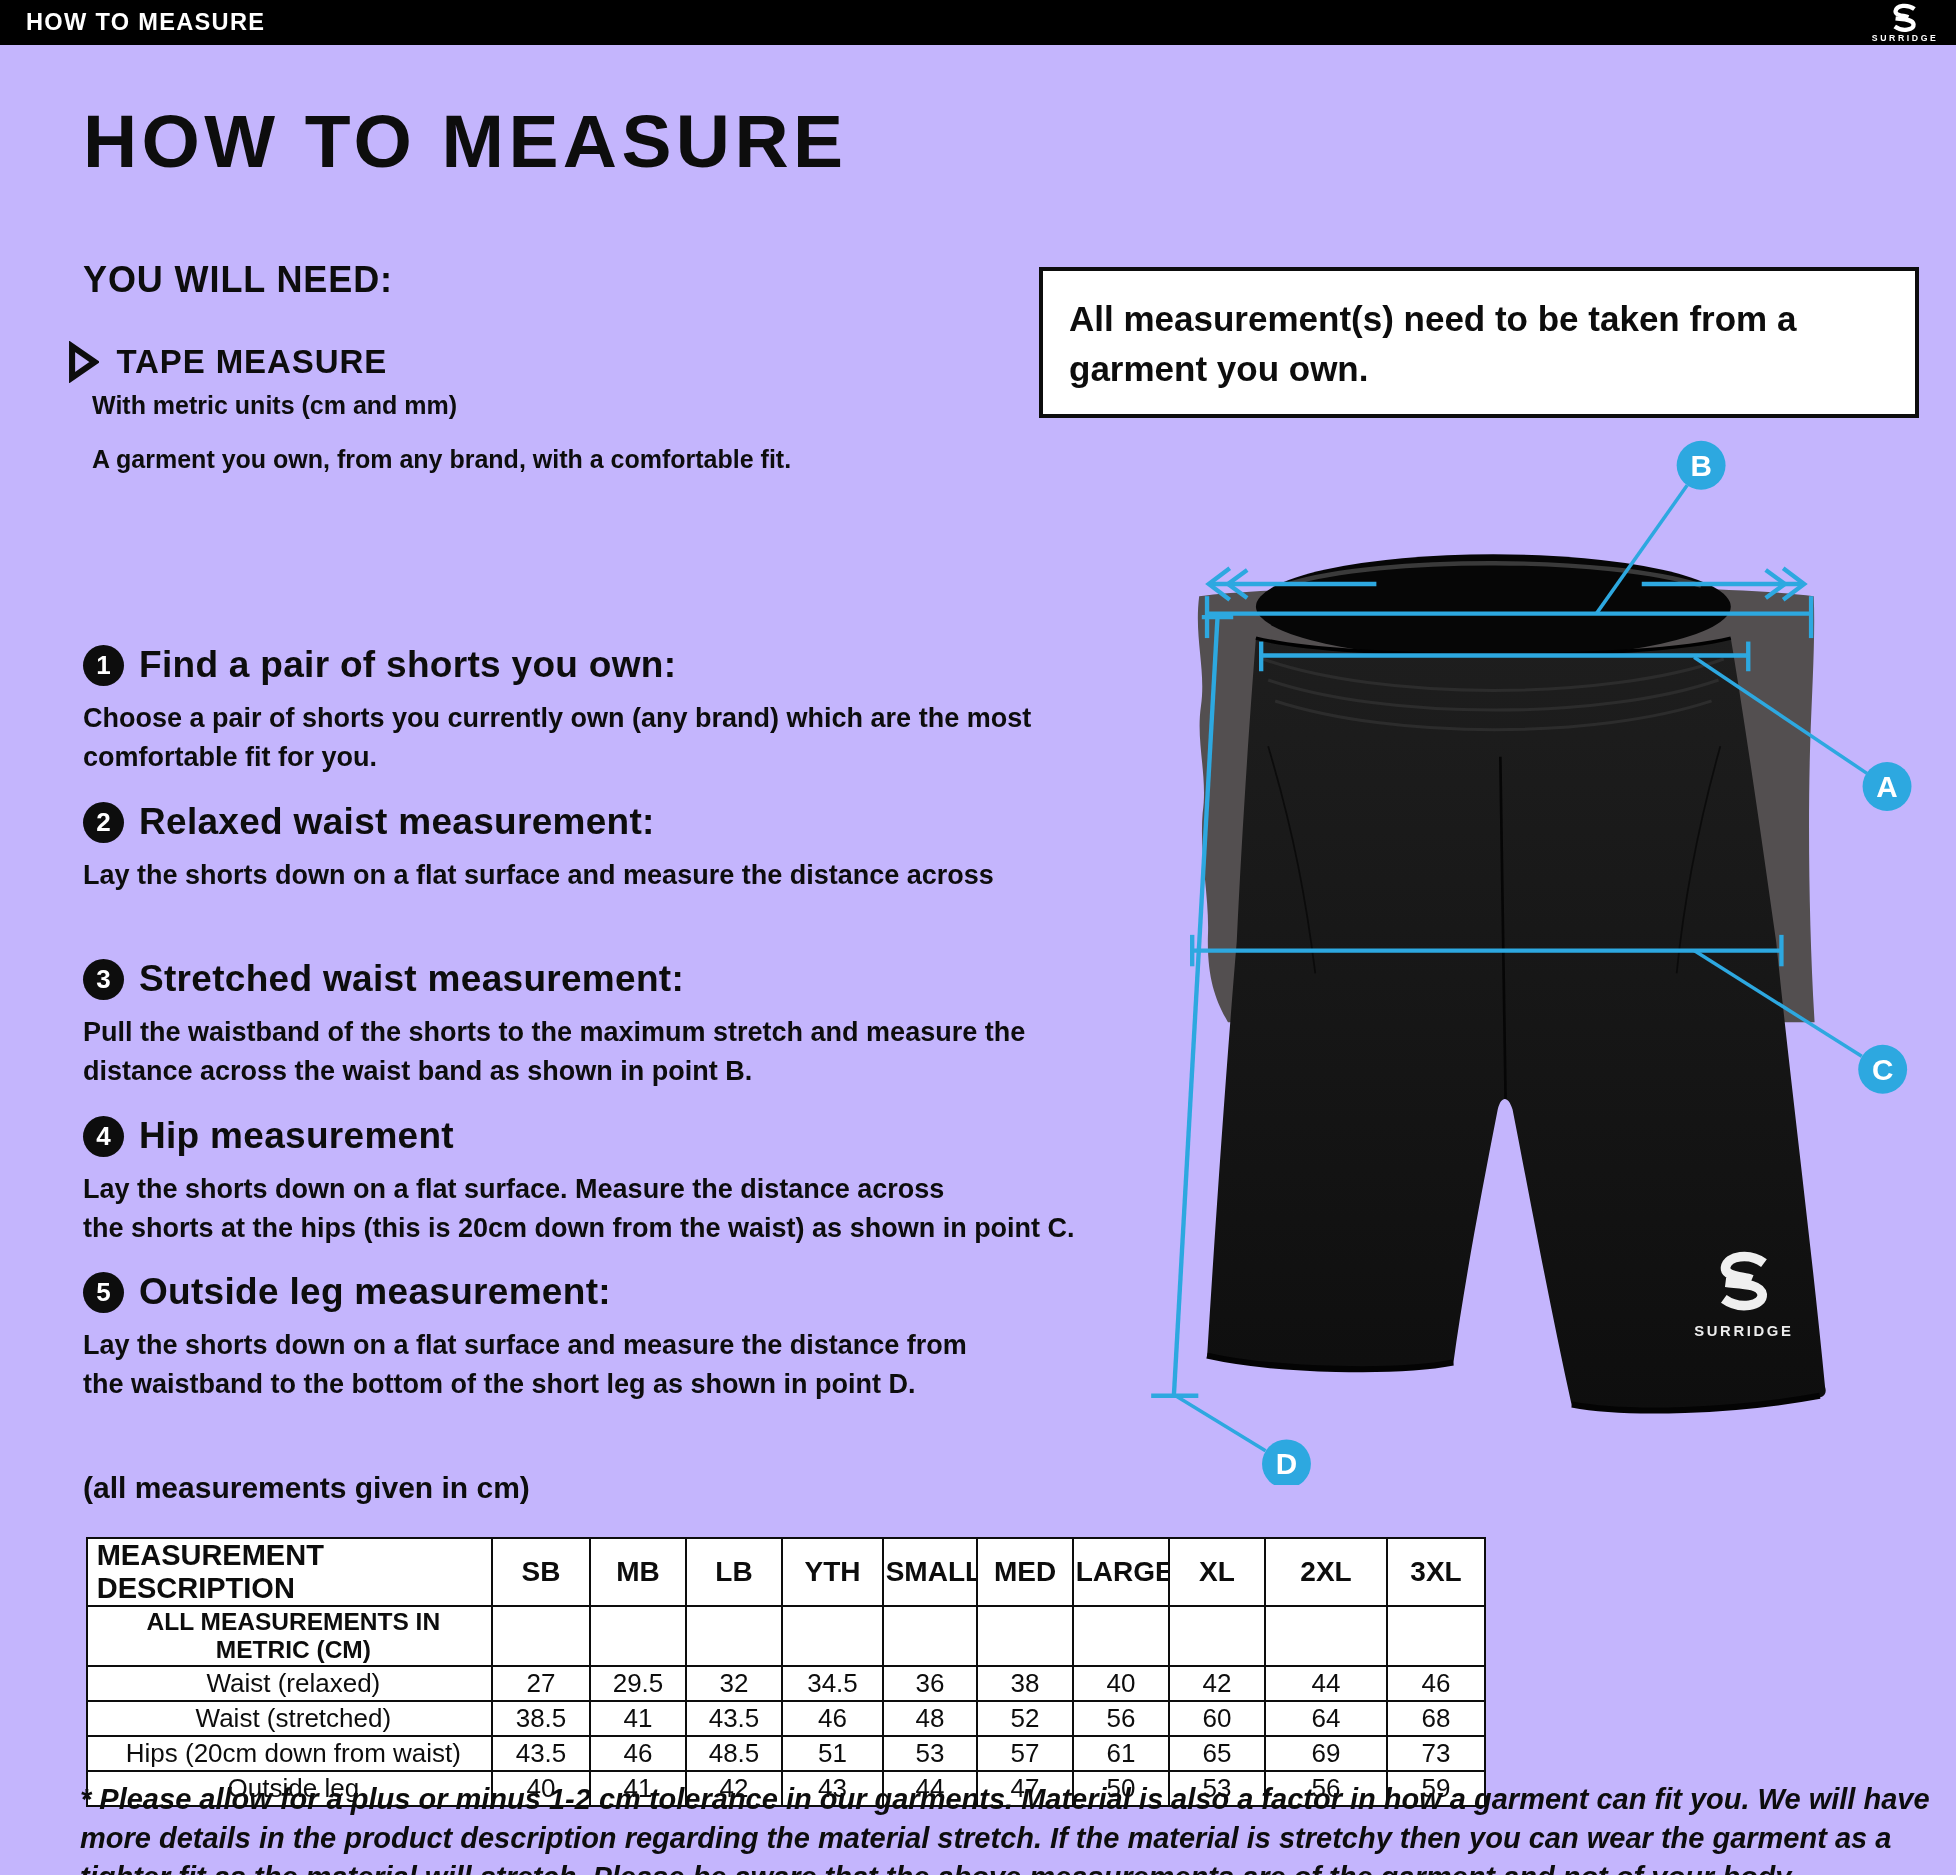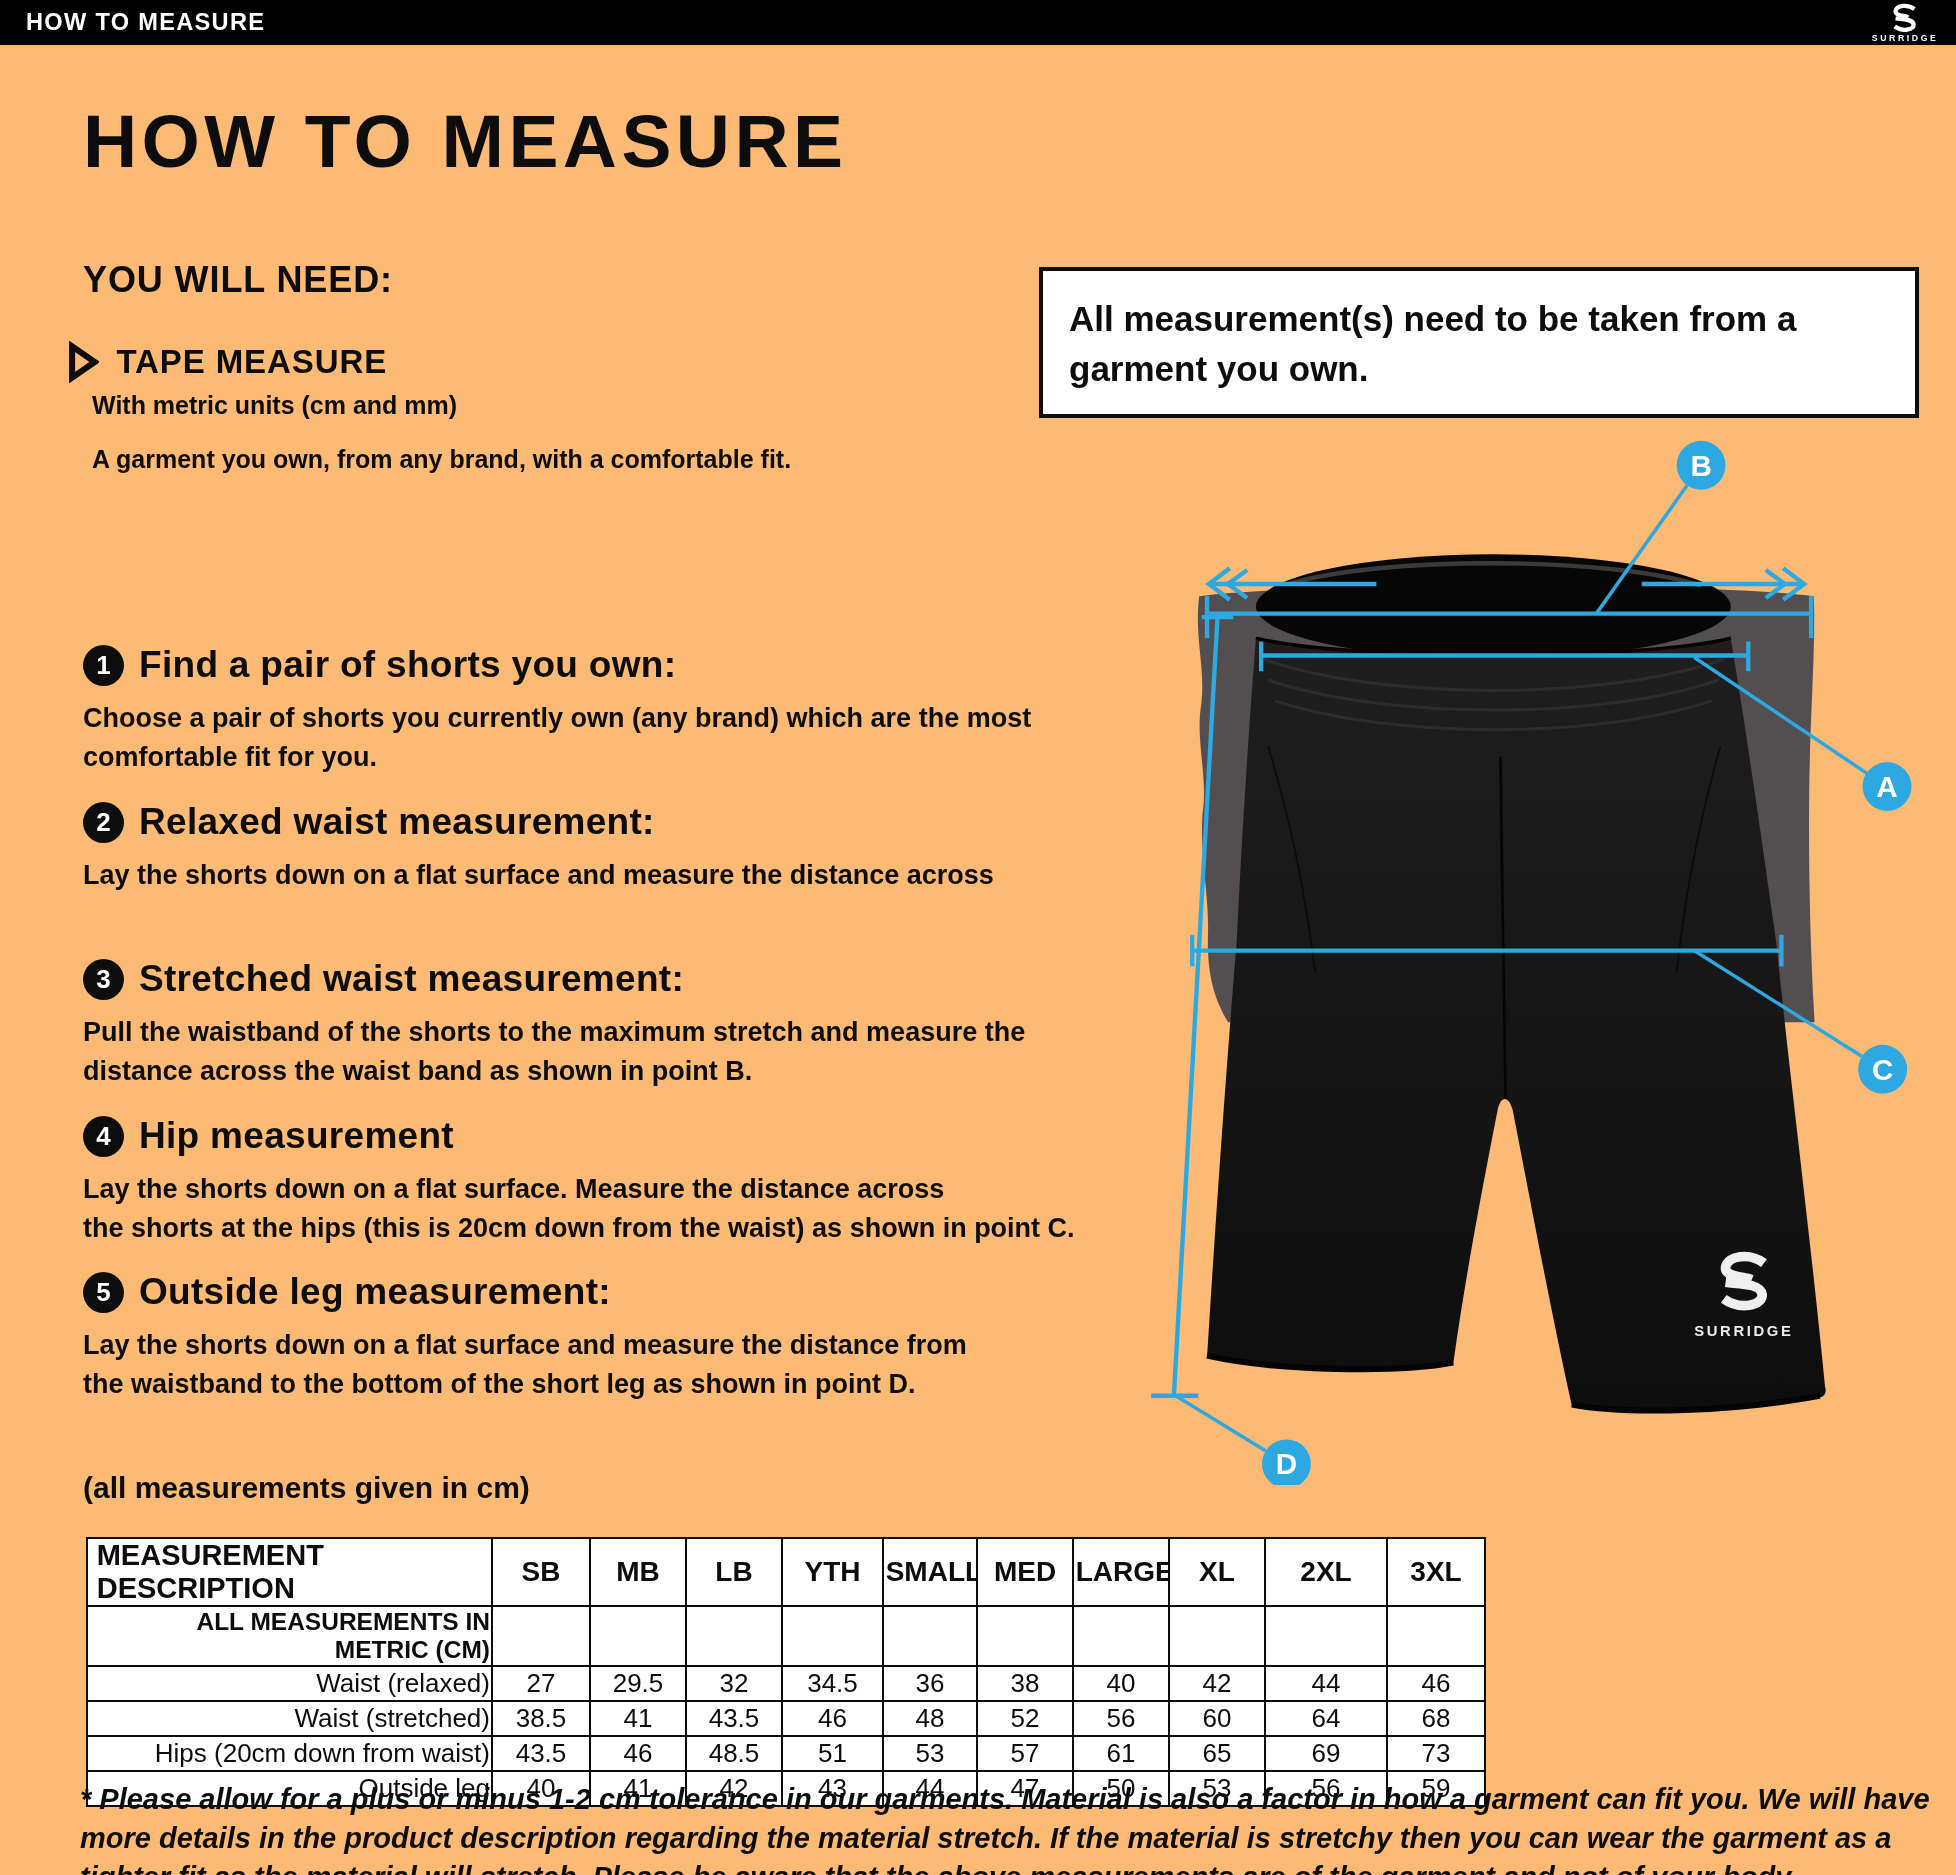--- a/index.html
+++ b/index.html
@@ -1,16 +1,16 @@
 <!DOCTYPE html>
 <html style="font-size:14px"><head>
 <meta charset="utf-8">
 <style>
   html,body{margin:0;padding:0;background:#fff;}
-  .page{position:relative;width:1956px;height:1875px;background:#fdba74;overflow:hidden;
+  .page{position:relative;width:1956px;height:1875px;background:#c4b5fd;overflow:hidden;
         font-family:"Liberation Sans",sans-serif;color:#0d0d0d;}
 
   
   .topbar{position:absolute;left:0;top:0;width:1956px;height:45px;background:#000;
           display:flex;align-items:center;justify-content:space-between;box-sizing:border-box;
           padding:0 10.5px 0 26px;}
   .topbar-title{color:#fff;font-size:23.6px;font-weight:bold;letter-spacing:1.3px;}
   .brand{display:flex;flex-direction:column;align-items:center;margin-right:7px;line-height:1;}
   .brand-text{color:#fff;font-size:8.7px;font-weight:bold;letter-spacing:2.6px;margin-top:0.9px;}
 
@@ -42,21 +42,21 @@
   .size-chart-head{position:absolute;left:83px;top:1471px;display:flex;align-items:baseline;gap:14px;}
   .size-chart-title{font-size:58px;font-weight:bold;letter-spacing:0.9px;}
   .size-chart-sub{font-size:30px;font-weight:bold;}
 
   table.size-table{position:absolute;left:86px;top:1537px;width:1399px;border-collapse:collapse;
                    table-layout:fixed;background:#fff;}
   .size-table th,.size-table td{border:2.6px solid #0d0d0d;box-sizing:border-box;overflow:hidden;}
   .size-table th{font-size:28px;font-weight:bold;height:58px;text-align:center;padding:0 1.7px;}
   .size-table th.desc{text-align:left;padding-left:8.7px;font-size:29px;}
   .size-table td{font-size:26px;font-weight:normal;height:22px;text-align:center;}
-  .size-table td.desc{text-align:right;padding-left:8.7px;}
+  .size-table td.desc{text-align:center;padding-left:8.7px;}
   .size-table tr.metric td{height:40px;}
   .size-table tr.metric td.desc{font-size:24.5px;font-weight:bold;}
 
   
   .footnote{position:absolute;left:80px;top:1780px;width:1850px;font-size:29px;font-weight:bold;
             font-style:italic;line-height:39px;}
 </style>
 </head>
 <body>
 

